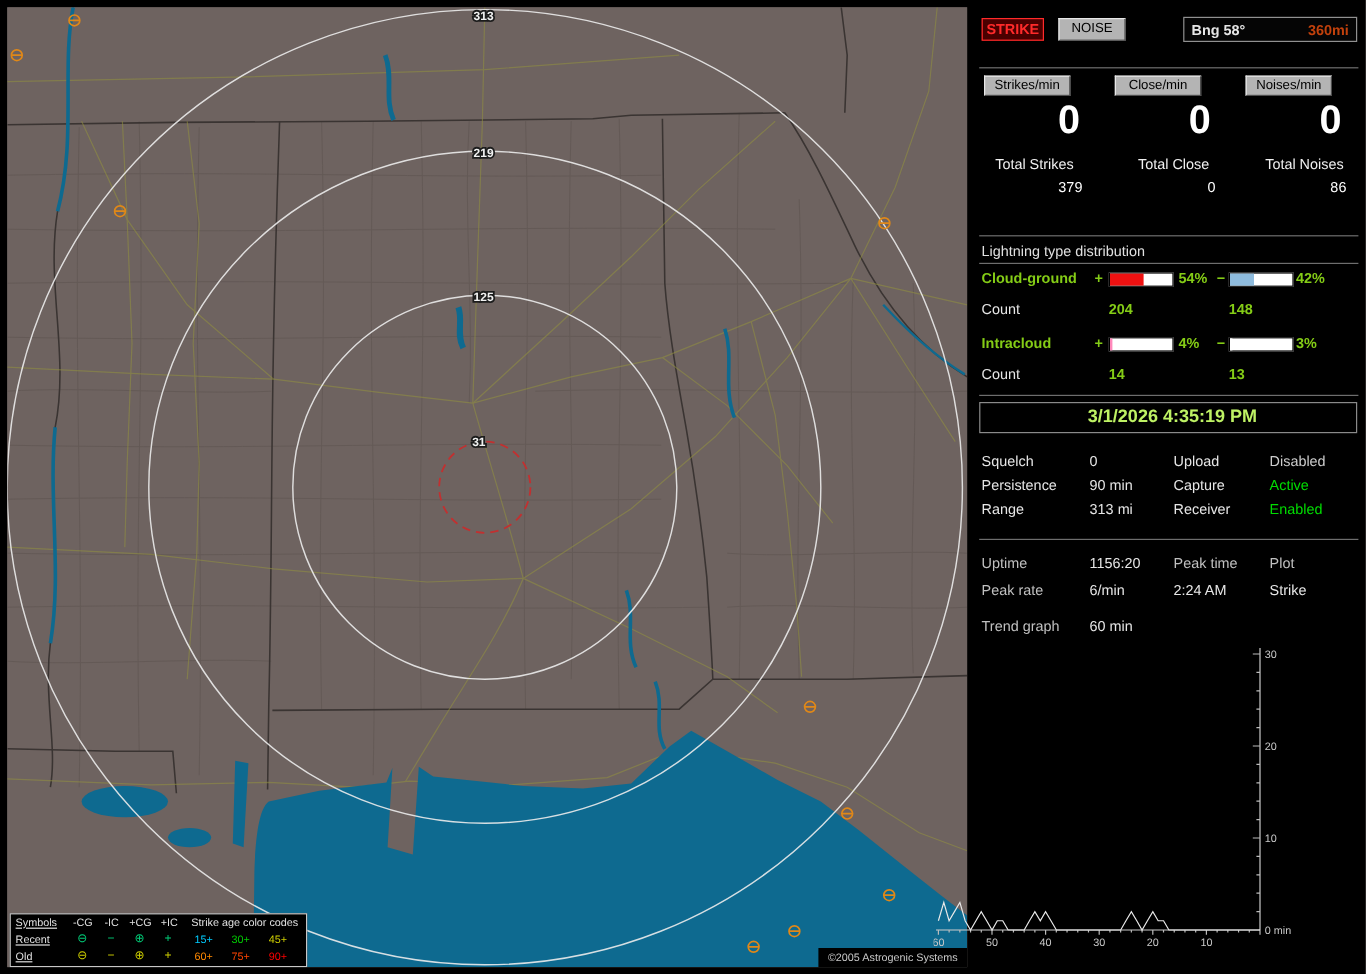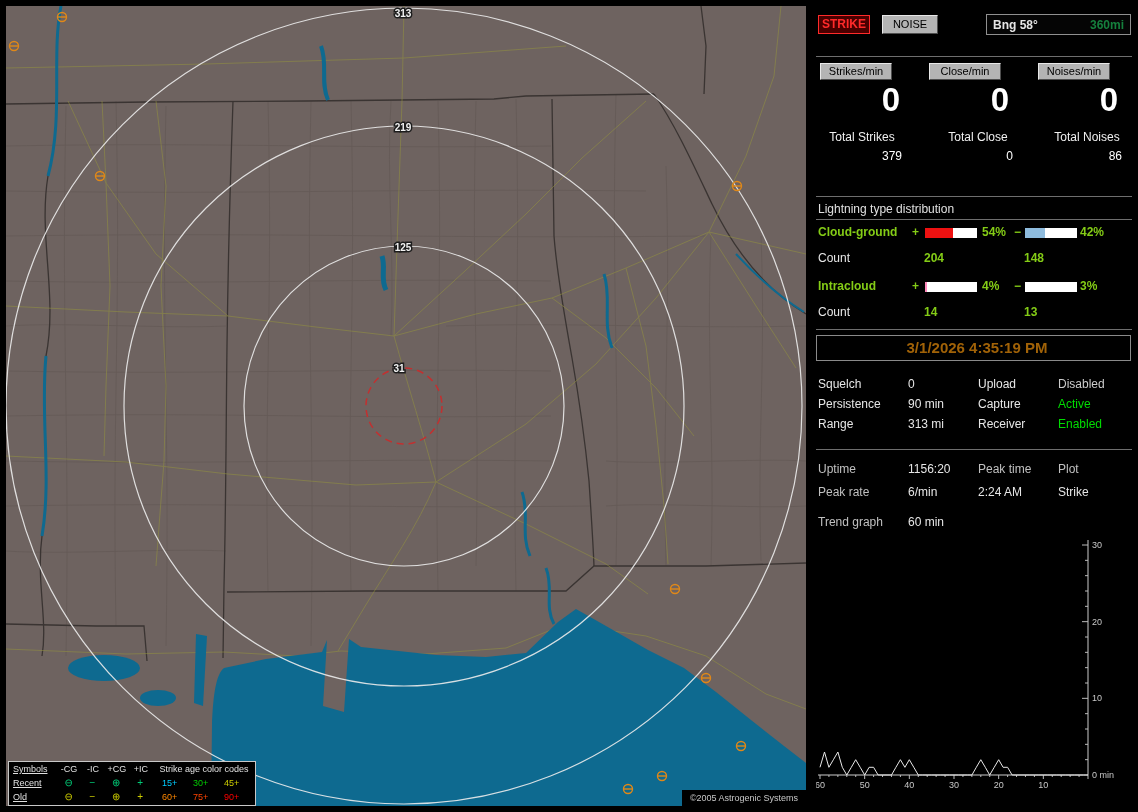--- a/index.html
+++ b/index.html
@@ -40,21 +40,21 @@
   .tot-lbl{top:130px;width:100px;text-align:center;color:#f0f0f0;}
   .tot-val{top:149px;width:84px;text-align:right;color:#fff;}
   .prow{position:absolute;left:816px;width:316px;height:16px;}
   .prow span{position:absolute;top:0;white-space:nowrap;}
   .b{font-weight:bold;color:#84cc16;}
   .dim{color:#c0c0c0;}
   .bar{position:absolute;width:52px;height:10px;background:#fff;border:1px solid #000;box-sizing:content-box;}
   .bar i{display:block;height:100%;width:0;}
   #dt-box{left:816px;top:335px;width:315px;height:26px;border:1px solid #8a8a8a;box-sizing:border-box;
           line-height:24px;padding-left:7px;font-size:15px;font-weight:bold;}
-  #trend-svg-holder{position:absolute;left:816px;top:535px;width:316px;height:272px;text-align:center;}
+  #trend-svg-holder{position:absolute;left:778px;top:535px;width:316px;height:272px;text-align:center;}
   #trend-svg text{font-size:9px;fill:#c8c8c8;font-family:"Liberation Sans",sans-serif;
                   font-weight:normal;stroke:none;}
 </style>
 </head>
 <body>
 
 <div id="map">
   <svg width="800" height="800" viewBox="0 0 800 800">
     <rect width="800" height="800" fill="#6e6360"></rect>
     <g id="county-lines" stroke="#5a504c" stroke-width="0.8" fill="none" opacity="0.5">
@@ -220,21 +220,21 @@
       </span>
     </div>
   </div>
   <div id="copyright">©2005 Astrogenic Systems</div>
 </div>
 
 <div class="abs" id="strike-btn" style="color: rgb(255, 42, 42);">STRIKE</div>
 <div class="abs btn3d" id="noise-btn">NOISE</div>
 <div class="abs" id="bng-box">
   <span>Bng 58°</span>
-  <span style="color: #15803d;">360mi</span>
+  <span style="color: #c2410c;">360mi</span>
 </div>
 <div class="hline" style="top:56px"></div>
 
 <div class="abs btn3d cnt-hdr" style="left:820px">Strikes/min</div>
 <div class="abs btn3d cnt-hdr" style="left:929px">Close/min</div>
 <div class="abs btn3d cnt-hdr" style="left:1038px">Noises/min</div>
 <div class="abs bigzero" style="left:818px">0</div>
 <div class="abs bigzero" style="left:927px">0</div>
 <div class="abs bigzero" style="left:1036px">0</div>
 <div class="abs tot-lbl" style="left:812px">Total Strikes</div>
@@ -279,21 +279,21 @@
     </span>
   <span class="b" style="left:264px">3%</span>
 </div>
 <div class="prow" style="top:305px">
   <span style="left:2px">Count</span>
   <span class="b" style="left:108px">14</span>
   <span class="b" style="left:208px">13</span>
 </div>
 
 <div class="hline" style="top:329px"></div>
-<div class="abs" id="dt-box" style="color: #a16207;">3/1/2026 4:35:19 PM</div>
+<div class="abs" id="dt-box" style="color: #bef264;">3/1/2026 4:35:19 PM</div>
 
 <div class="prow" style="top:377px">
   <span style="left:2px">Squelch</span>
   <span style="left:92px">0</span>
   <span style="left:162px">Upload</span>
   <span style="left: 242px; color: rgb(204, 204, 204);">Disabled</span>
 </div>
 <div class="prow" style="top:397px">
   <span style="left:2px">Persistence</span>
   <span style="left:92px">90 min</span>

